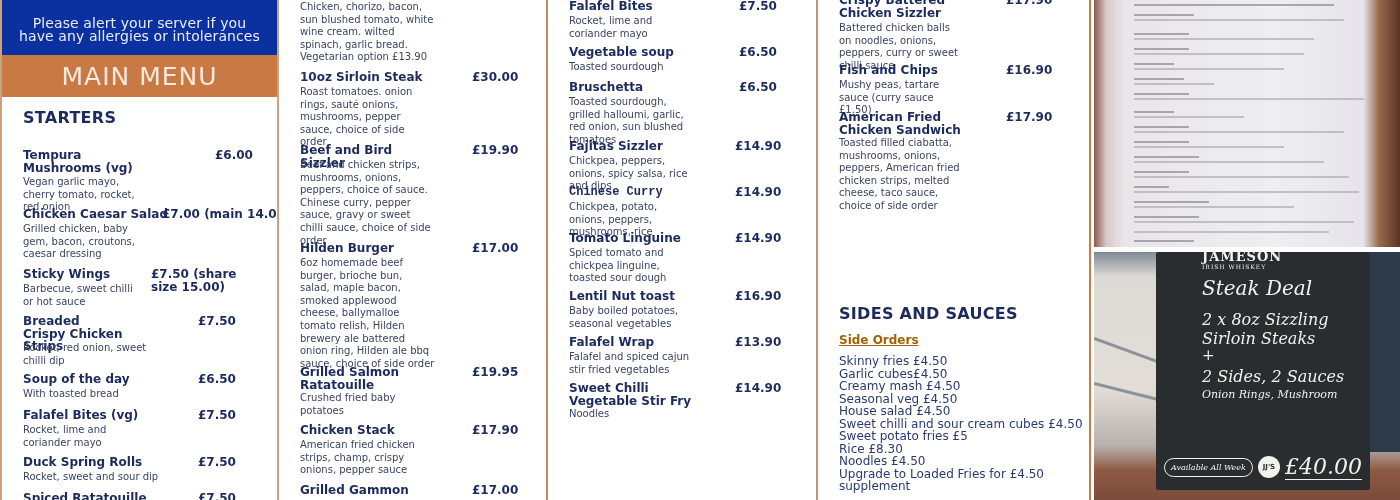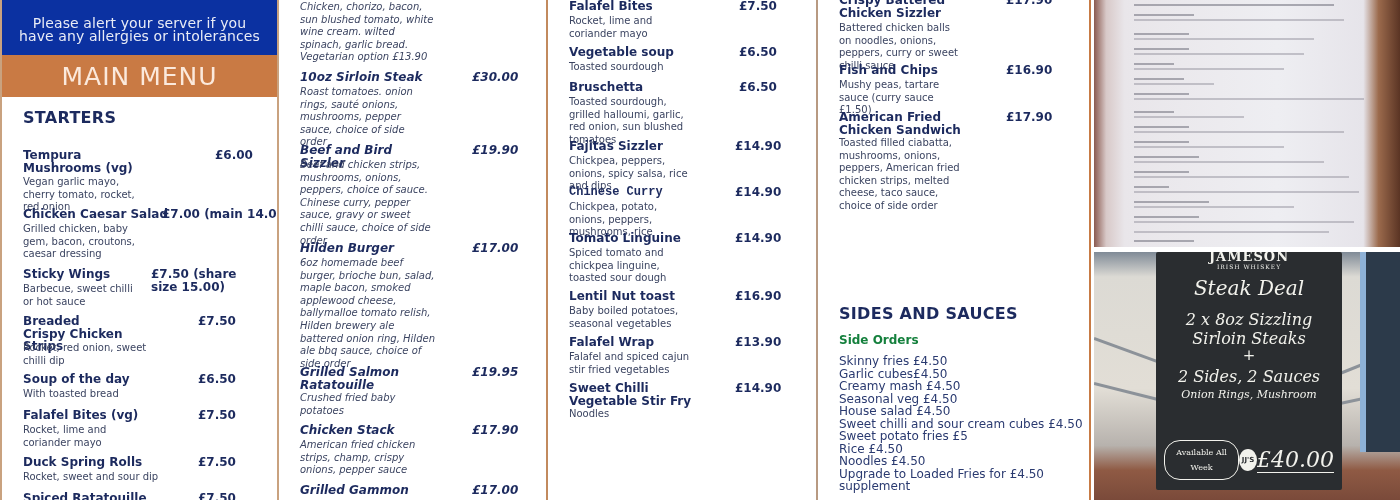--- a/index.html
+++ b/index.html
@@ -1,21 +1,21 @@
 <!DOCTYPE html>
 <html><head>
 <meta charset="utf-8">
 <style>
   * { box-sizing: border-box; margin: 0; padding: 0; }
   html, body { width: 1400px; height: 500px; overflow: hidden; background: #ffffff; }
   body { font-family: "DejaVu Sans", sans-serif; color: #1c2a5e; position: relative; }
 
   .panel { position: absolute; top: 0; height: 500px; background: #fff; overflow: hidden; }
   #col1 { left: 0; width: 279px; border-left: 2px solid #c9a27f; border-right: 2px solid #c9a27f; }
-  #col2 { left: 279px; width: 269px; border-right: 2px solid #c28a5e; font-style: italic; }
+  #col2 { left: 279px; width: 269px; border-right: 2px solid #c28a5e; }
   #col3 { left: 548px; width: 270px; border-right: 2px solid #b89a82; }
   #col4 { left: 818px; width: 273px; border-right: 2px solid #c77b45; }
 
   .alert-banner { background: #0b31a1; height: 55px; display: flex; align-items: center; justify-content: center; text-align: center; padding: 4px 14px 0; }
   .alert-banner span { color: #e9ecf6; font-size: 14px; line-height: 13px; letter-spacing: 0.1px; }
   .main-banner { background: #c97a44; height: 42px; display: flex; align-items: center; justify-content: center; }
   .main-banner span { color: #fbe9dc; font-size: 25px; letter-spacing: 1px; font-weight: normal; }
 
   .section-title { font-size: 16px; font-weight: bold; color: #1c2a5e; letter-spacing: 0.3px; }
 
@@ -25,30 +25,30 @@
   .item .desc { position: absolute; font-size: 10px; color: #3b4461; line-height: 12.6px; }
 
   .sides-list { position: absolute; left: 21px; top: 355px; font-size: 12px; color: #2a3a70; line-height: 12.5px; }
   .sides-list div { white-space: nowrap; }
 
   .photo { position: absolute; left: 1094px; width: 306px; overflow: hidden; }
   #photo-top { top: 0; height: 247px; background: linear-gradient(90deg, #8a5a50 0%, #d8c9c8 4%, #e9e6ea 10%, #eeeef2 60%, #e6e4ea 88%, #9b6a4c 93%, #5a3424 100%); }
   #photo-bottom { top: 252px; height: 248px; background: linear-gradient(180deg, #7f8a96 0%, #dcdad4 10%, #e2ded6 55%, #b7b2ad 78%, #8f5a44 88%, #7a4a3a 100%); }
   .menu-line { position: absolute; left: 40px; height: 2px; background: #9c9aa6; opacity: 0.55; }
   .menu-line.head { background: #7a7a86; opacity: 0.6; height: 2px; }
-  .board { position: absolute; left: 62px; top: 0; width: 186px; height: 238px; background: #2a2d30; border-radius: 2px; color: #f2f2ec; font-family: "DejaVu Serif", serif; text-align: center; }
+  .board { position: absolute; left: 62px; top: 0; width: 214px; height: 238px; background: #2a2d30; border-radius: 2px; color: #f2f2ec; font-family: "DejaVu Serif", serif; text-align: left; padding-left: 46px; }
   .board .b1 { font-size: 13px; font-weight: bold; letter-spacing: 1px; margin-top: -3px; }
   .board .b2 { font-size: 6px; letter-spacing: 1px; margin-top: -1px; }
   .board .b3 { font-size: 20px; font-style: italic; margin-top: 6px; }
   .board .b4 { font-size: 16px; font-style: italic; margin-top: 10px; line-height: 19px; }
   .board .b5 { font-size: 15px; margin-top: 0px; line-height: 15px; }
   .board .b6 { font-size: 16px; font-style: italic; margin-top: 4px; }
   .board .b7 { font-size: 11px; font-style: italic; margin-top: 2px; }
   .board .footer { position: absolute; bottom: 10px; left: 8px; right: 8px; display: flex; align-items: center; justify-content: space-between; }
-  .board .avail { border: 1.5px solid #f2f2ec; border-radius: 16px; font-size: 8px; padding: 4px 6px; line-height: 15px; }
+  .board .avail { border: 1.5px solid #f2f2ec; border-radius: 16px; font-size: 8px; padding: 4px 6px; line-height: 9px; font-style: italic; }
   .board .badge { width: 22px; height: 22px; border-radius: 50%; background: #f2f2ec; color: #2a2d30; font-size: 7px; display: flex; align-items: center; justify-content: center; font-weight: bold; font-family: "DejaVu Sans", sans-serif; }
   .board .deal-price { font-size: 22px; font-style: italic; border-bottom: 1.5px solid #f2f2ec; }
   .rail { position: absolute; height: 3px; background: #8c9299; transform-origin: left center; }
 </style>
 </head>
 <body>
 
 <div class="panel" id="col1">
   <div class="alert-banner">
     <span>Please alert your server if you have any allergies or intolerances</span>
@@ -193,30 +193,30 @@
     <div class="price" style="left:188px;top:0;">£16.90</div>
     <div class="desc" style="left:21px;top:15px;width:125px;">Mushy peas, tartare sauce (curry sauce £1.50)</div>
   </div>
   <div class="item" style="top:111px;">
     <div class="name" style="left:21px;top:0;width:140px;">American Fried Chicken Sandwich</div>
     <div class="price" style="left:188px;top:0;">£17.90</div>
     <div class="desc" style="left:21px;top:26px;width:130px;">Toasted filled ciabatta, mushrooms, onions, peppers, American fried chicken strips, melted cheese, taco sauce, choice of side order</div>
   </div>
 
   <div class="section-title" style="position:absolute;left:21px;top:304px;">SIDES AND SAUCES</div>
-  <div style="position:absolute;left:21px;top:333px;font-size:12px;font-weight:bold;color:#15803d;">Side Orders</div>
+  <div style="position:absolute;left:21px;top:333px;font-size:12px;font-weight:bold;color:#a16207;text-decoration:underline;">Side Orders</div>
   <div class="sides-list">
     <div>Skinny fries £4.50</div>
     <div>Garlic cubes£4.50</div>
     <div>Creamy mash £4.50</div>
     <div>Seasonal veg £4.50</div>
     <div>House salad £4.50</div>
     <div>Sweet chilli and sour cream cubes £4.50</div>
     <div>Sweet potato fries £5</div>
-    <div>Rice £4.50</div>
+    <div>Rice £8.30</div>
     <div>Noodles £4.50</div>
     <div>Upgrade to Loaded Fries for £4.50</div>
     <div>supplement</div>
   </div>
 </div>
 
 <div class="photo" id="photo-top">
   <div class="menu-line head" style="top:4px;width:200px;"></div>
   <div class="menu-line head" style="top:14px;width:60px;"></div>
   <div class="menu-line" style="top:19px;width:210px;"></div>

